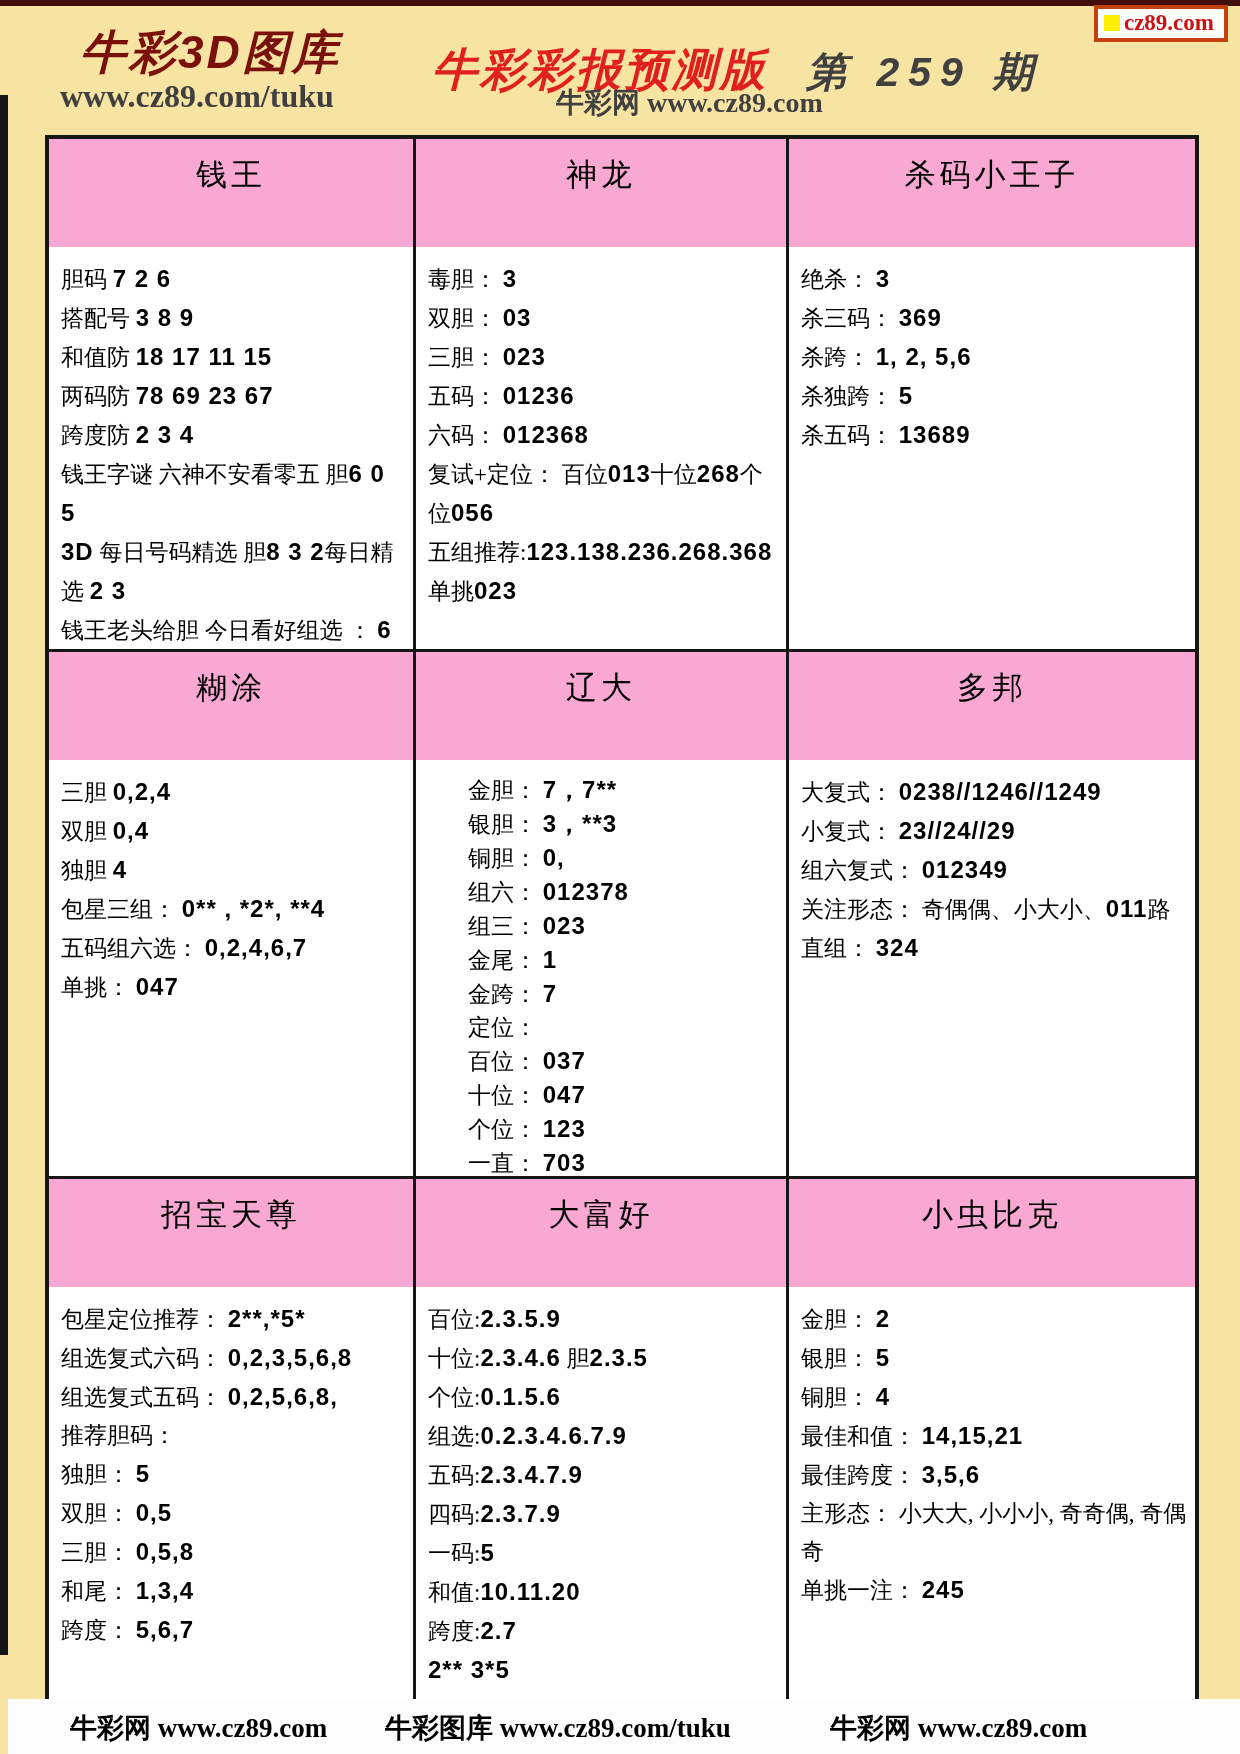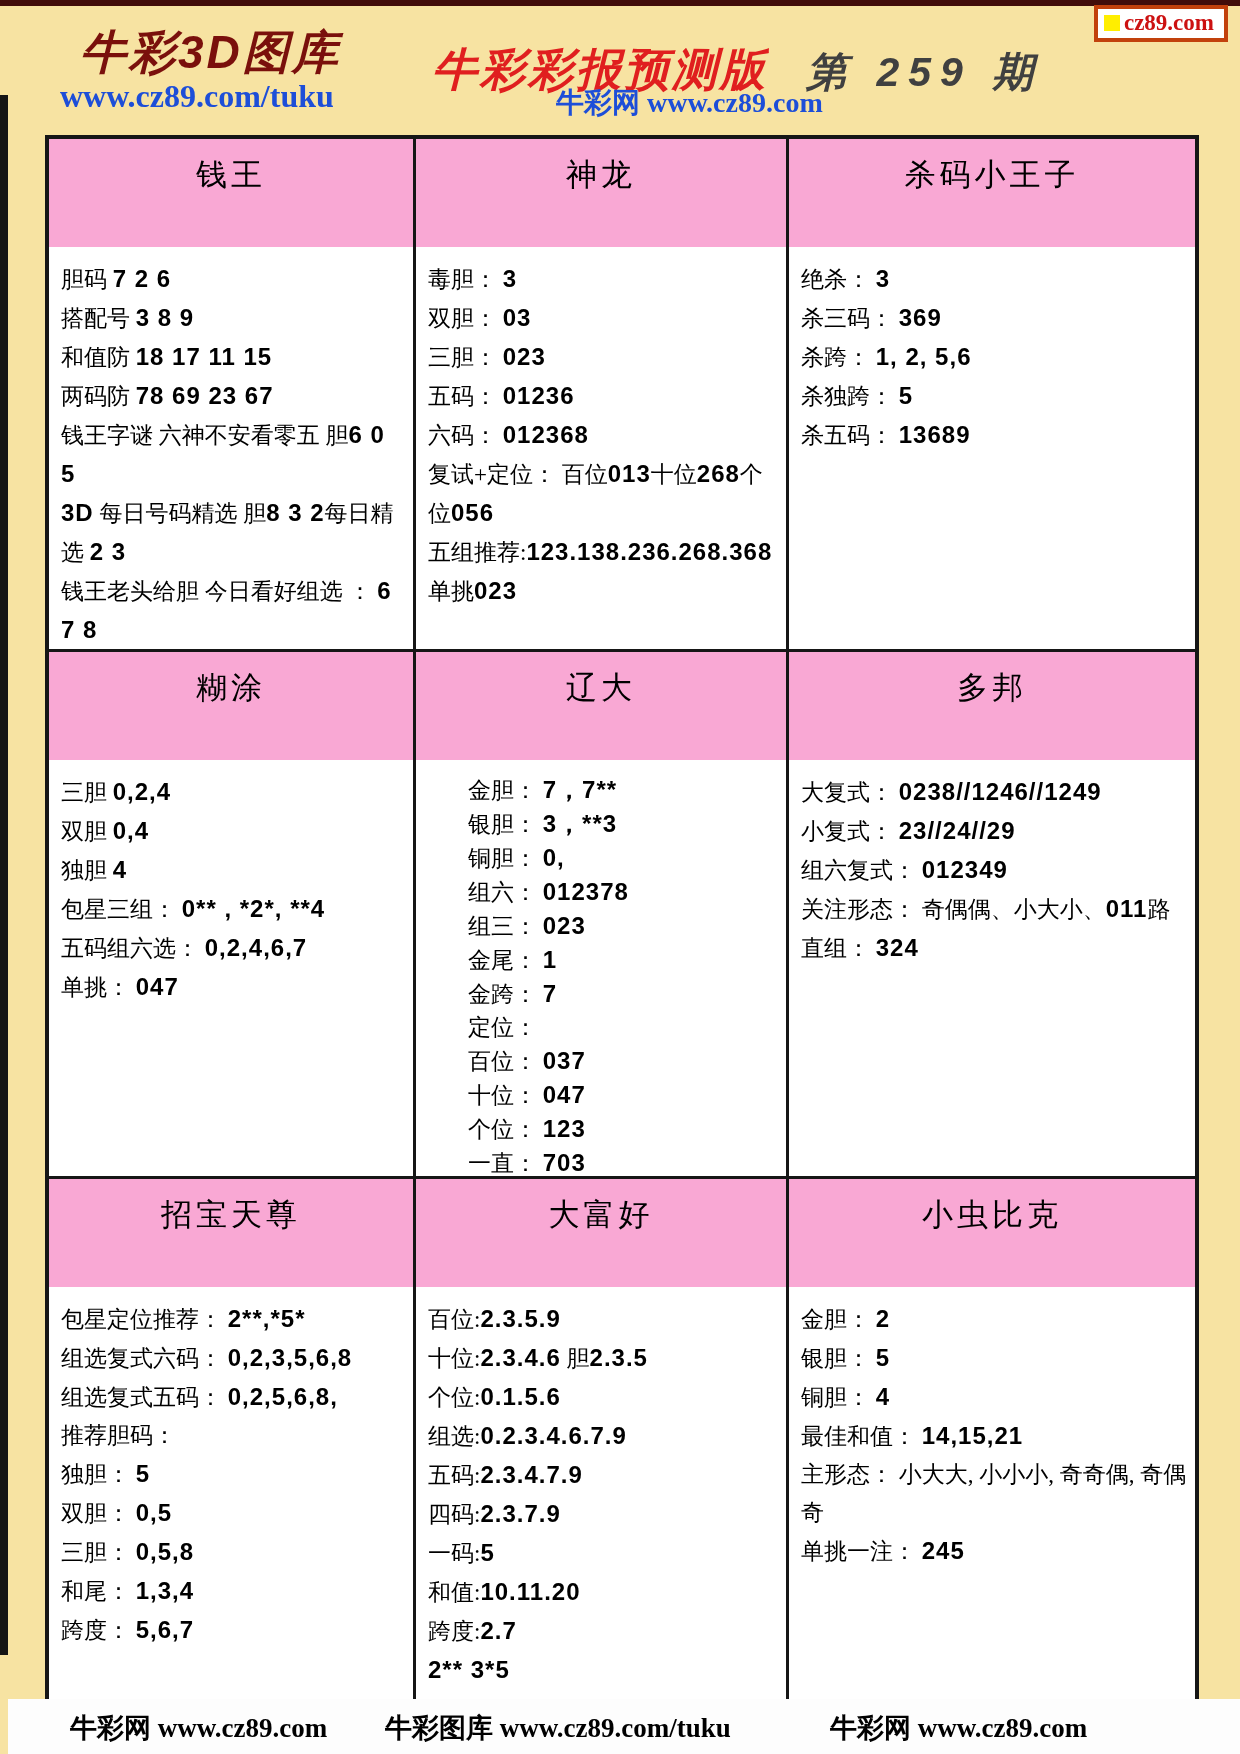--- a/index.html
+++ b/index.html
@@ -11,21 +11,21 @@
   }
   .top-edge{position:absolute;top:0;left:0;width:1240px;height:6px;background:#420d0a;}
   .left-edge{position:absolute;top:95px;left:0;width:8px;height:1560px;background:#151515;}
 
   
   .masthead-title{position:absolute;font-weight:900;white-space:nowrap;
     font-family:"Liberation Sans","DejaVu Sans",sans-serif;font-style:italic;}
   #title-site{left:80px;top:22px;font-size:46px;color:#7a100c;letter-spacing:3px;}
   #title-report{left:432px;top:40px;font-size:45px;color:#e01f1f;letter-spacing:3px;}
   #title-issue{left:806px;top:45px;font-size:41px;color:#404040;letter-spacing:9px;}
-  .masthead-sub{position:absolute;font-weight:bold;white-space:nowrap;color:#1d4ed8;}
+  .masthead-sub{position:absolute;font-weight:bold;white-space:nowrap;color:#404040;}
   #sub-tuku{left:60px;top:78px;font-size:32px;}
   #sub-home{left:556px;top:84px;font-size:28px;}
 
   
   .badge{position:absolute;top:5px;right:12px;background:#ffffff;
     border:4px solid #c2410c;padding:1px 10px 2px 6px;
     font-weight:bold;font-size:23px;color:#cc1111;white-space:nowrap;}
   .badge .sq{display:inline-block;width:16px;height:16px;background:#ffee00;
     margin-right:4px;vertical-align:-1px;}
 
@@ -68,20 +68,21 @@
 <div class="masthead-sub" id="sub-home">牛彩网 www.cz89.com</div>
 
 <div class="grid" id="grid">
     <section class="cell cell-1">
       <div class="cell-header">钱王</div>
       <div class="cell-body">
         <div class="line"><span class="l">胆码 </span><span class="v">7 2 6</span></div>
         <div class="line"><span class="l">搭配号 </span><span class="v">3 8 9</span></div>
         <div class="line"><span class="l">和值防 </span><span class="v">18 17 11 15</span></div>
         <div class="line"><span class="l">两码防 </span><span class="v">78 69 23 67</span></div>
+        <div class="line"><span class="l">跨度防 </span><span class="v">2 3 4</span></div>
         <div class="line"><span class="l">钱王字谜 六神不安看零五 胆</span><span class="v">6 0 5</span></div>
         <div class="line"><span class="v">3D</span><span class="l"> 每日号码精选 胆</span><span class="v">8 3 2</span><span class="l">每日精选 </span><span class="v">2 3</span></div>
         <div class="line"><span class="l">钱王老头给胆 今日看好组选 ： </span><span class="v">6 7 8</span></div>
       </div>
     </section>
     <section class="cell cell-2">
       <div class="cell-header">神龙</div>
       <div class="cell-body">
         <div class="line"><span class="l">毒胆： </span><span class="v">3</span></div>
         <div class="line"><span class="l">双胆： </span><span class="v">03</span></div>
@@ -170,20 +171,21 @@
         <div class="line"><span class="v">2** 3*5</span></div>
       </div>
     </section>
     <section class="cell cell-9">
       <div class="cell-header">小虫比克</div>
       <div class="cell-body">
         <div class="line"><span class="l">金胆： </span><span class="v">2</span></div>
         <div class="line"><span class="l">银胆： </span><span class="v">5</span></div>
         <div class="line"><span class="l">铜胆： </span><span class="v">4</span></div>
         <div class="line"><span class="l">最佳和值： </span><span class="v">14,15,21</span></div>
+        <div class="line"><span class="l">最佳跨度： </span><span class="v">3,5,6</span></div>
         <div class="line"><span class="l">主形态： 小大大, 小小小, 奇奇偶, 奇偶奇</span></div>
         <div class="line"><span class="l">单挑一注： </span><span class="v">245</span></div>
       </div>
     </section>
   </div>
 
 <div class="footer-bar"></div>
 <div class="footer-item" id="footer-0">牛彩网 www.cz89.com</div>
 <div class="footer-item" id="footer-1">牛彩图库 www.cz89.com/tuku</div>
 <div class="footer-item" id="footer-2">牛彩网 www.cz89.com</div>

